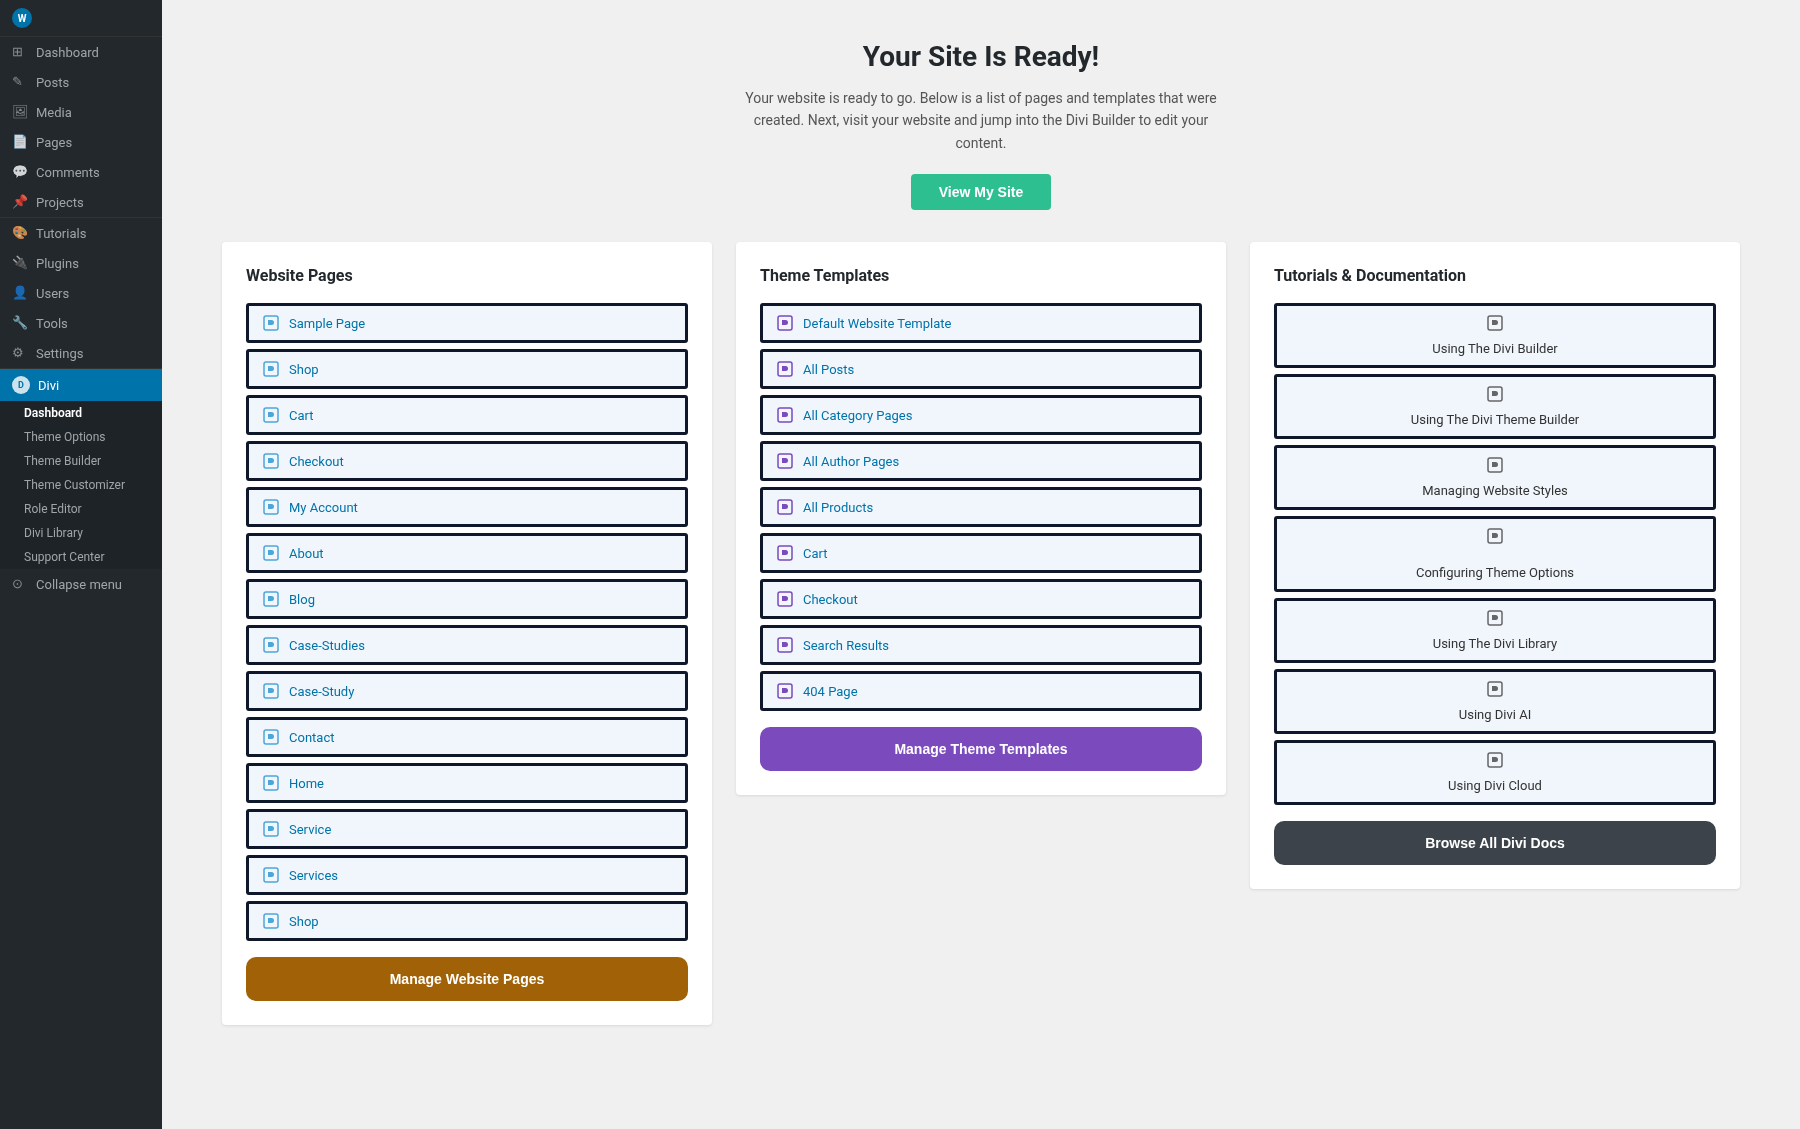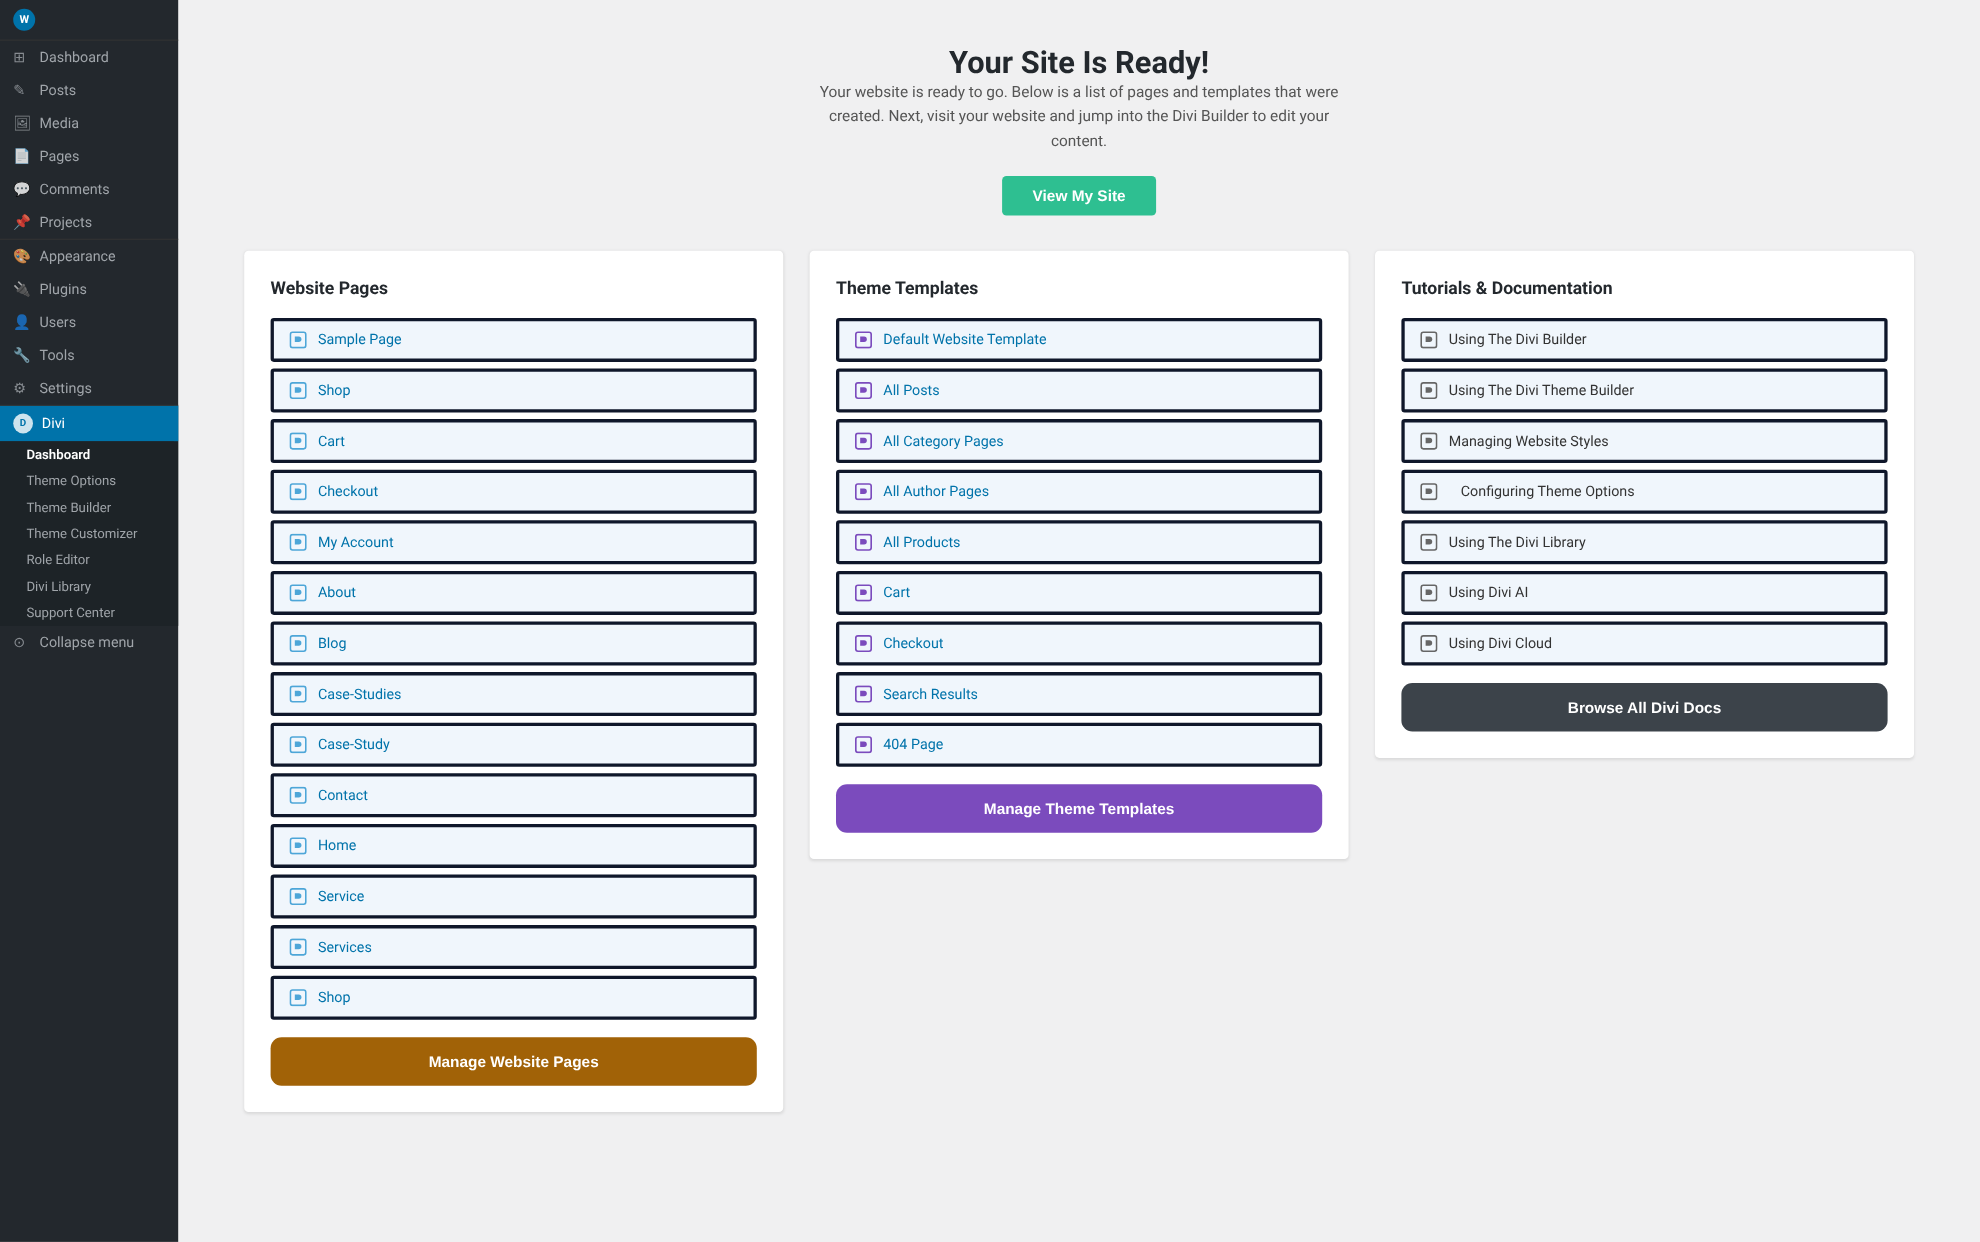--- a/index.html
+++ b/index.html
@@ -74,20 +74,21 @@
       overflow-y: auto;
     }
     .page-header {
       text-align: center;
       margin-bottom: 32px;
     }
     .page-header h1 {
       font-size: 28px;
       font-weight: 700;
       color: #23282d;
+      margin-bottom: 14px;
     }
     .page-header p {
       font-size: 14px;
       color: #555;
       line-height: 1.6;
       max-width: 500px;
       margin: 0 auto 20px;
     }
     .view-site-btn {
       display: inline-block;
@@ -129,21 +130,21 @@
       gap: 10px;
       padding: 9px 14px;
       background: #f0f6fc;
       border: 3px solid #0f172a;
       border-radius: 3px;
       margin-bottom: 6px;
       font-size: 13px;
       color: #0073aa;
       cursor: pointer;
     }
-    .tutorials-list .list-item { color: #333; }
+    .tutorials-list .list-item { color: #333; flex-direction: column; }
 
     
     .divi-d-icon {
       width: 16px; height: 16px;
       display: inline-flex; align-items: center; justify-content: center;
       flex-shrink: 0;
     }
 
     
     .col-btn {
@@ -192,21 +193,21 @@
       <span class="icon">💬</span>
       <span>Comments</span>
     </div>
     <div class="sidebar-item">
       <span class="icon">📌</span>
       <span>Projects</span>
     </div>
     <div class="sidebar-section">
       <div class="sidebar-item">
         <span class="icon">🎨</span>
-        <span>Appearance</span>
+        <span>Tutorials</span>
       </div>
     </div>
     <div class="sidebar-item">
       <span class="icon">🔌</span>
       <span>Plugins</span>
     </div>
     <div class="sidebar-item">
       <span class="icon">👤</span>
       <span>Users</span>
     </div>

